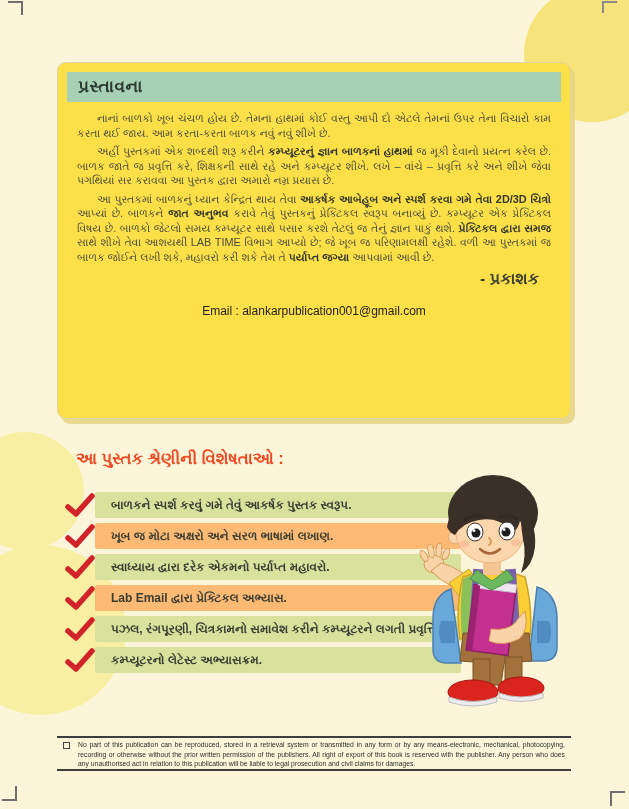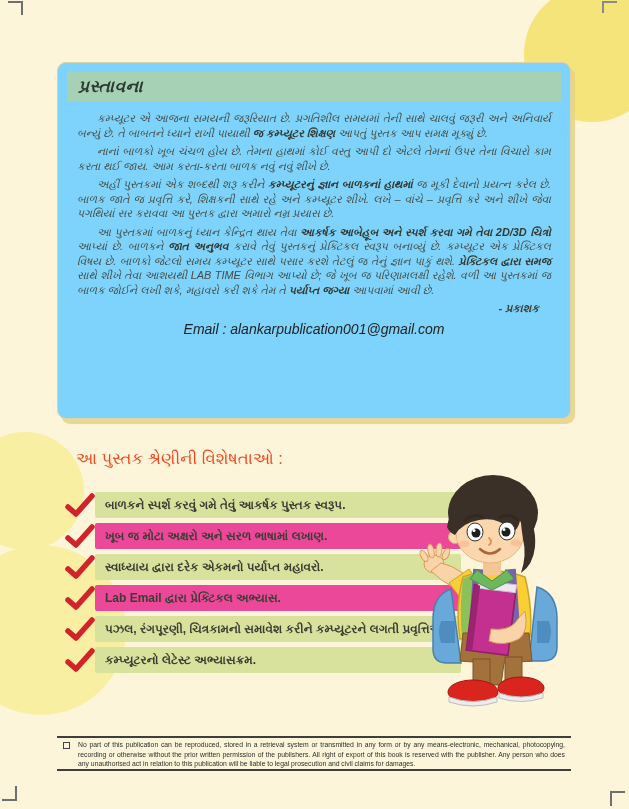--- a/index.html
+++ b/index.html
@@ -15,41 +15,41 @@
   .circle-l2{left:-44px;top:545px;width:170px;height:170px;background:#f8efa2;}
   
   .mark{position:absolute;z-index:5;}
   .mark-tl{left:8px;top:1px;width:13px;height:12px;border-top:2px solid #6f6f6f;border-right:2px solid #6f6f6f;}
   .mark-tr{right:12px;top:1px;width:13px;height:10px;border-top:2px solid #8a8a8a;border-left:2px solid #8a8a8a;}
   .mark-bl{left:2px;bottom:8px;width:13px;height:13px;border-bottom:2px solid #6f6f6f;border-right:2px solid #6f6f6f;}
   .mark-br{right:4px;bottom:3px;width:13px;height:13px;border-top:2px solid #6f6f6f;border-left:2px solid #6f6f6f;}
   
   .panel{
     position:absolute;left:57px;top:62px;width:514px;height:357px;box-sizing:border-box;
-    background:#7dd3fc;border:1px solid #ddd3a8;border-radius:9px;
+    background:#fde047;border:1px solid #ddd3a8;border-radius:9px;
     box-shadow:4px 5px 0 rgba(231,210,130,.85);
-    padding:9px 9px 0 9px;z-index:2;overflow:hidden;font-style:italic;
+    padding:9px 9px 0 9px;z-index:2;overflow:hidden;
   }
   .panel-header{height:30px;background:#a7d1b4;display:flex;align-items:center;padding-left:11px;}
   .panel-title{font-size:17px;font-weight:bold;color:#2c3b31;letter-spacing:.5px;}
   .panel-body{padding:9px 10px 0 10px;font-size:10.9px;line-height:1.33;color:#474c42;text-align:justify;}
   .panel-body p{margin:0 0 4px 0;text-indent:20px;}
   .panel-body b{color:#34382e;}
-  .signature{text-align:right;font-weight:bold;color:#3b3f36;padding-right:12px;margin-top:2px;font-size:11px;}
-  .email-line{text-align:center;margin-top:4px;font-size:14px;color:#222222;}
+  .signature{text-align:right;font-weight:bold;color:#3b3f36;padding-right:12px;margin-top:2px;font-size:16px;}
+  .email-line{text-align:center;margin-top:15px;font-size:12px;color:#222222;}
   
-  .features-heading{position:absolute;left:76px;top:449px;font-size:16.5px;font-weight:normal;color:#ee4a23;z-index:2;}
+  .features-heading{position:absolute;left:76px;top:449px;font-size:16.5px;font-weight:bold;color:#ee4a23;z-index:2;}
   .features-list{position:absolute;left:95px;top:492px;width:366px;z-index:2;}
   .feature-row{
     position:relative;height:26px;margin-bottom:5px;border-radius:2px;
-    display:flex;align-items:center;padding-left:10px;box-sizing:border-box;
+    display:flex;align-items:center;padding-left:16px;box-sizing:border-box;
     font-size:12px;font-weight:bold;color:#3a3d33;white-space:nowrap;
   }
   .row-green{background:#d9e29c;}
-  .row-blue{background:#ec4899;}
+  .row-blue{background:#fdba74;}
   .check{position:absolute;left:-31px;top:0;width:32px;height:27px;}
   
   .boy{position:absolute;left:417px;top:471px;width:154px;height:238px;z-index:3;}
   
   .footer-line{position:absolute;left:57px;width:514px;height:2px;background:#3e3e3e;z-index:2;}
   .footer-line1{top:736px;}
   .footer-line2{top:769px;}
   .footer-note{position:absolute;left:63px;top:740px;width:502px;display:flex;gap:8px;z-index:2;}
   .footer-marker{flex:0 0 auto;width:5px;height:5px;border:1px solid #444;margin-top:2px;}
   .footer-text{font-size:6.8px;line-height:1.42;color:#2e2e2e;text-align:justify;}
@@ -64,21 +64,20 @@
 <div class="mark mark-tl"></div>
 <div class="mark mark-tr"></div>
 <div class="mark mark-bl"></div>
 <div class="mark mark-br"></div>
 
 <div class="panel">
   <div class="panel-header">
     <span class="panel-title">પ્રસ્તાવના</span>
   </div>
   <div class="panel-body">
-    <p><span>કમ્પ્યૂટર એ આજના સમયની જરૂરિયાત છે. પ્રગતિશીલ સમયમાં તેની સાથે ચાલવું જરૂરી અને અનિવાર્ય બન્યું છે. તે બાબતને ધ્યાને રાખી પાયાથી </span><b>જ કમ્પ્યૂટર શિક્ષણ</b><span> આપતું પુસ્તક આપ સમક્ષ મૂક્યું છે.</span></p>
     <p><span>નાનાં બાળકો ખૂબ ચંચળ હોય છે. તેમના હાથમાં કોઈ વસ્તુ આપી દો એટલે તેમનાં ઉપર તેના વિચારો કામ કરતા થઈ જાય. આમ કરતા-કરતા બાળક નવું નવું શીખે છે.</span></p>
     <p><span>અહીં પુસ્તકમાં એક શબ્દથી શરૂ કરીને </span><b>કમ્પ્યૂટરનું જ્ઞાન બાળકનાં હાથમાં</b><span> જ મૂકી દેવાનો પ્રયત્ન કરેલ છે. બાળક જાતે જ પ્રવૃત્તિ કરે, શિક્ષકની સાથે રહે અને કમ્પ્યૂટર શીખે. લખે – વાંચે – પ્રવૃત્તિ કરે અને શીખે જેવા પગથિયાં સર કરાવવા આ પુસ્તક દ્વારા અમારો નમ્ર પ્રયાસ છે.</span></p>
     <p><span>આ પુસ્તકમાં બાળકનું ધ્યાન કેન્દ્રિત થાય તેવા </span><b>આકર્ષક આબેહૂબ અને સ્પર્શ કરવા ગમે તેવા 2D/3D ચિત્રો</b><span> આપ્યાં છે. બાળકને </span><b>જાત અનુભવ</b><span> કરાવે તેવું પુસ્તકનું પ્રેક્ટિકલ સ્વરૂપ બનાવ્યું છે. કમ્પ્યૂટર એક પ્રેક્ટિકલ વિષય છે. બાળકો જેટલો સમય કમ્પ્યૂટર સાથે પસાર કરશે તેટલું જ તેનું જ્ઞાન પાકું થશે. </span><b>પ્રેક્ટિકલ દ્વારા સમજ</b><span> સાથે શીખે તેવા આશયથી LAB TIME વિભાગ આપ્યો છે; જે ખૂબ જ પરિણામલક્ષી રહેશે. વળી આ પુસ્તકમાં જ બાળક જોઈને લખી શકે, મહાવરો કરી શકે તેમ તે </span><b>પર્યાપ્ત જગ્યા</b><span> આપવામાં આવી છે.</span></p>
     <div class="signature">- પ્રકાશક</div>
     <div class="email-line">Email : alankarpublication001@gmail.com</div>
   </div>
 </div>
 
 <div class="features-heading">આ પુસ્તક શ્રેણીની વિશેષતાઓ :</div>
 

